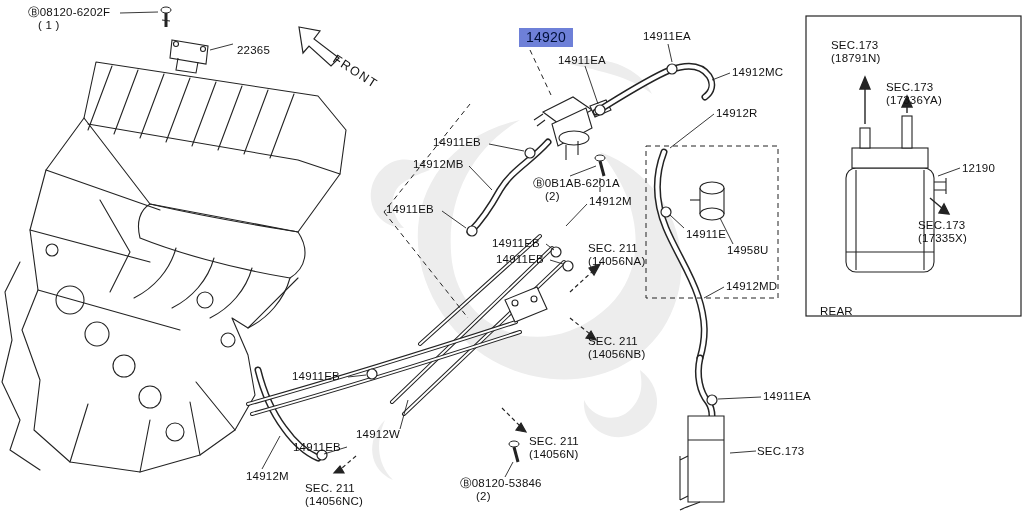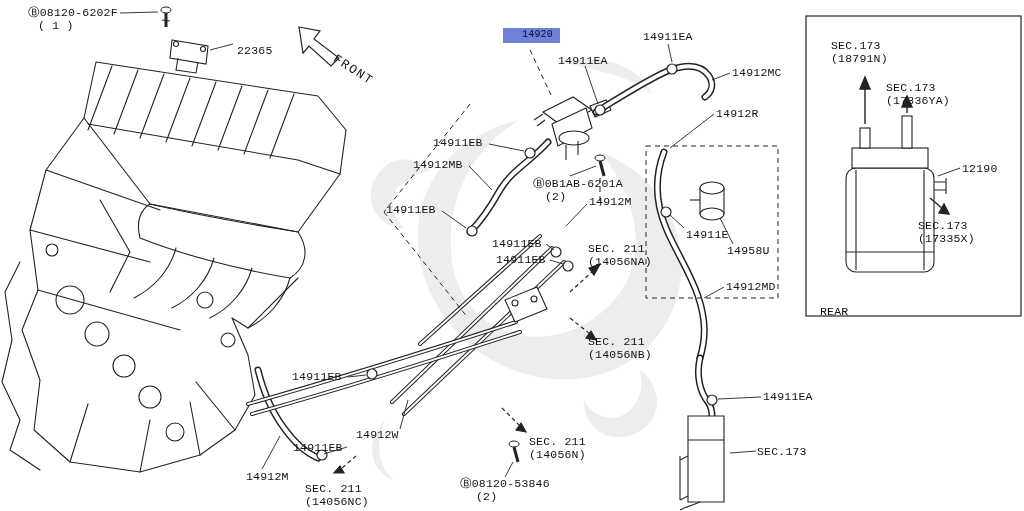--- a/index.html
+++ b/index.html
@@ -1,27 +1,27 @@
 <!DOCTYPE html>
 <html><head>
 <meta charset="utf-8">
 <style>
   * { margin:0; padding:0; box-sizing:border-box; }
   html,body { background:#ffffff; }
   .canvas {
     position:relative; width:1024px; height:511px; background:#ffffff;
-    font-family:Liberation Mono, monospace; overflow:hidden; color:#1a1a1a;
+    font-family:Liberation Sans, sans-serif; overflow:hidden; color:#1a1a1a;
   }
   svg.art { position:absolute; left:0; top:0; }
   .lbl {
     position:absolute; font-size:11.5px; line-height:1.15; white-space:nowrap;
     letter-spacing:0.2px; color:#111;
   }
   .lbl .l2 { display:block; }
-  .hl { background:#6e80d8; color:#00103a; padding:1px 7px 2px 19px; font-size:10px; }
+  .hl { background:#6e80d8; color:#00103a; padding:1px 7px 2px 7px; font-size:14px;margin-left:16px; }
   .front { transform:rotate(33deg); transform-origin:left top; font-size:12.5px; letter-spacing:1.5px; }
   .code { font-size:12.5px; letter-spacing:0.5px; }
 </style>
 </head>
 <body>
 
 <div class="canvas">
 
   <svg class="art" width="1024" height="511" viewBox="0 0 1024 511">
 

